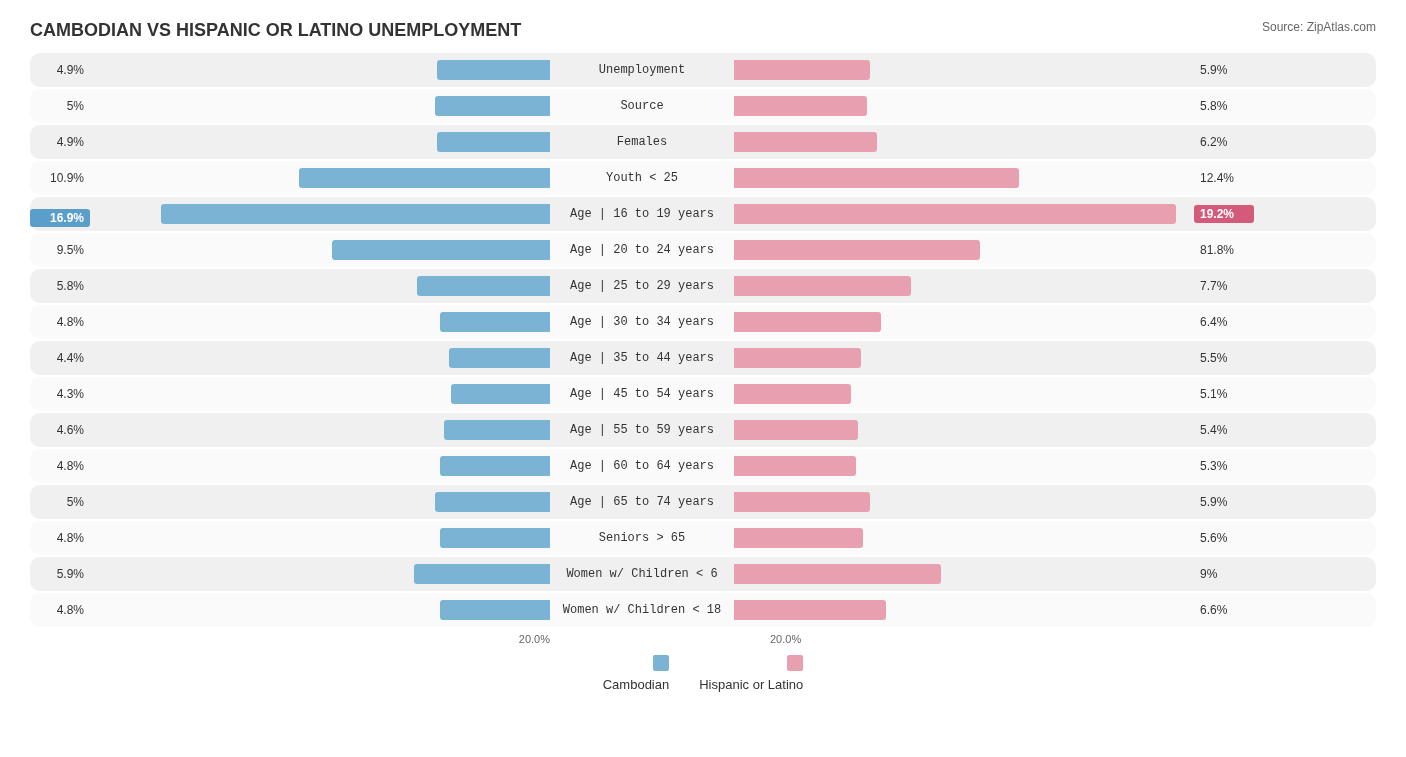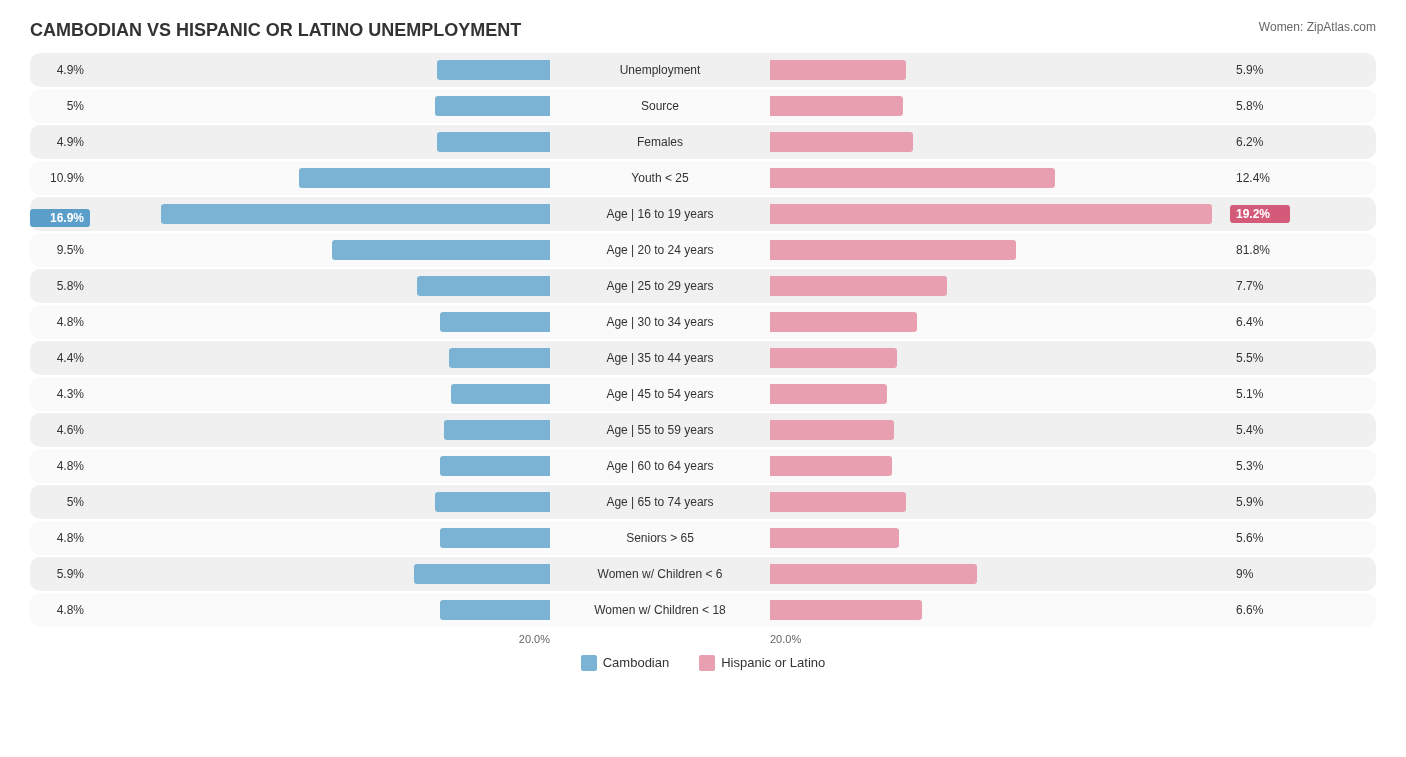--- a/index.html
+++ b/index.html
@@ -74,28 +74,29 @@
     }
     .left-bar {
       height: 20px;
       background: #7ab3d4;
       border-radius: 3px 0 0 3px;
       display: flex;
       align-items: center;
       justify-content: flex-end;
     }
     .center-label {
-      width: 220px;
+      width: 184px;
       text-align: center;
       font-size: 12px;
       color: #333;
       flex-shrink: 0;
       z-index: 2;
       background: transparent;
       padding: 0 4px;
+      font-family: Liberation Mono, monospace;
     }
     .right-bar-wrap {
       width: 460px;
       display: flex;
       justify-content: flex-start;
       align-items: center;
       height: 24px;
       flex-shrink: 0;
     }
     .right-bar {
@@ -168,44 +169,45 @@
     }
 
     .legend {
       display: flex;
       justify-content: center;
       gap: 30px;
       margin-top: 10px;
     }
     .legend-item {
       display: flex;
-      align-items: flex-start;
+      align-items: flex-end;
       gap: 6px;
       font-size: 13px;
       color: #333;
+      flex-direction: column;
     }
     .legend-box {
       width: 16px;
       height: 16px;
       border-radius: 2px;
     }
     .legend-box.blue { background: #7ab3d4; }
     .legend-box.pink { background: #e8a0b0; }
 
     
     
     
   </style>
 </head>
 <body>
 
 <div class="chart-container">
   <div class="chart-header">
     <div class="chart-title">CAMBODIAN VS HISPANIC OR LATINO UNEMPLOYMENT</div>
-    <div class="chart-source">Women: ZipAtlas.com</div>
+    <div class="chart-source">Source: ZipAtlas.com</div>
   </div>
 
   <div class="chart-area" id="chart-rows">
 
   <div class="row">
     <div class="row-inner">
       <div class="left-val" style="">4.9%</div>
       <div class="left-bar-wrap">
         <div class="left-bar" style="width:112.7px; background:#7ab3d4;"></div>
       </div>

